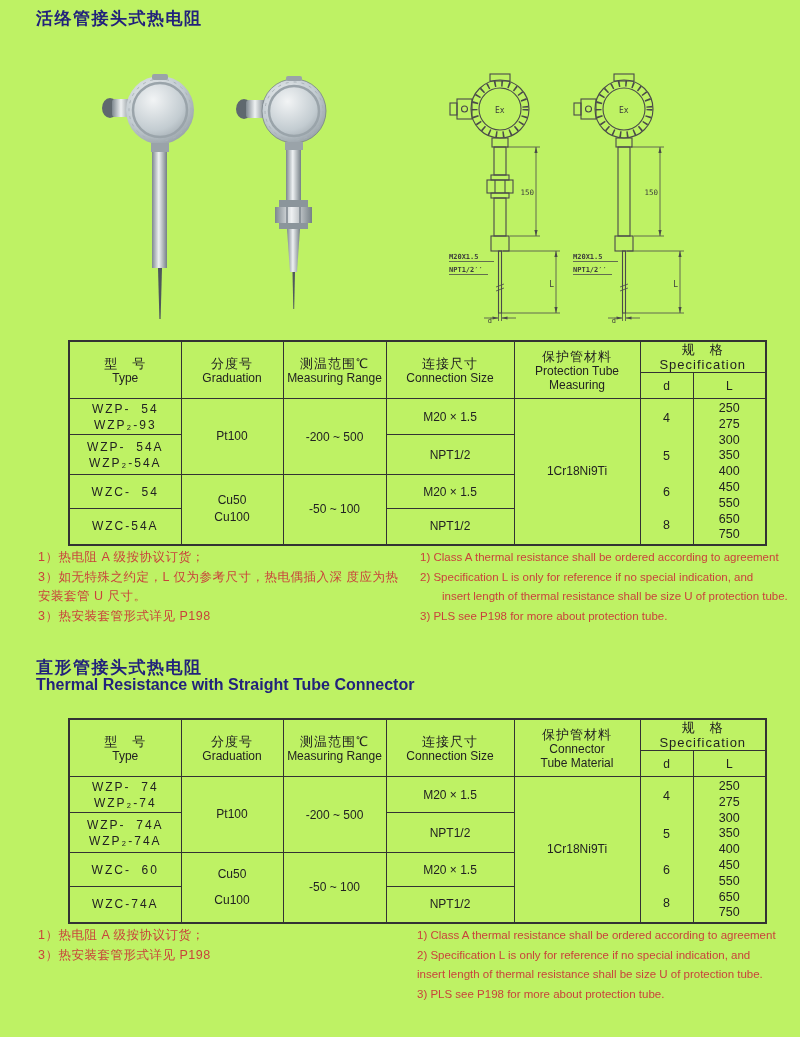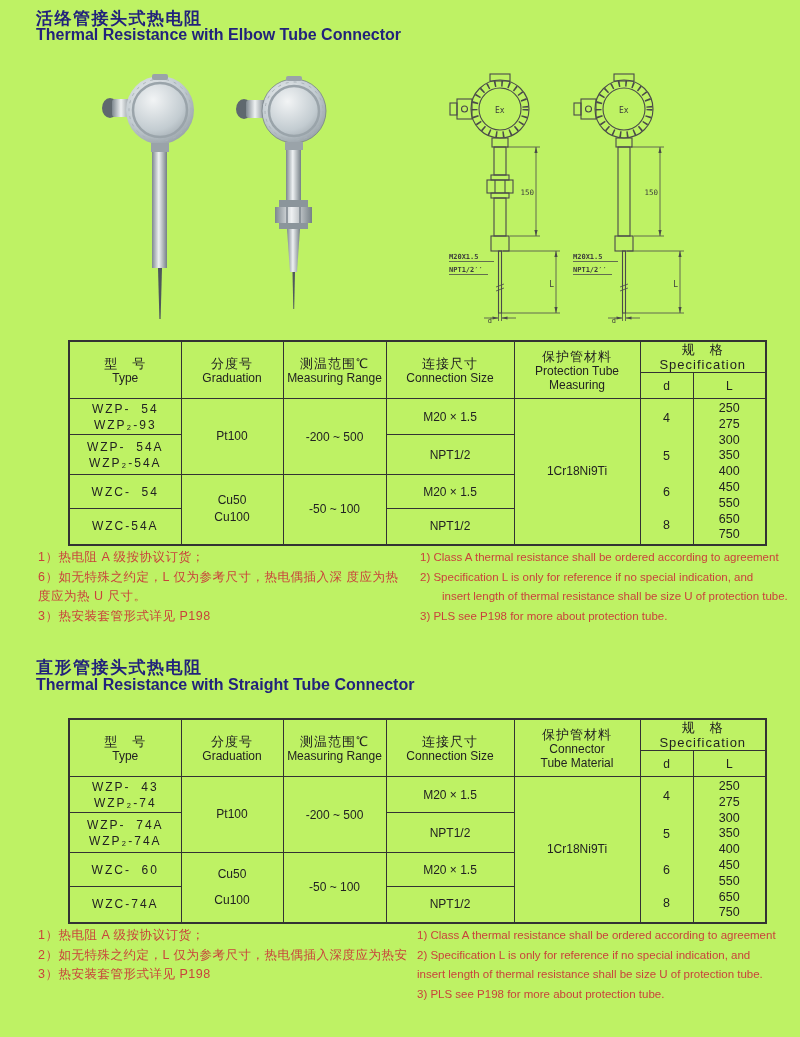--- a/index.html
+++ b/index.html
@@ -32,21 +32,20 @@
   .dim{stroke:#4a4a4a;stroke-width:0.8;fill:none;}
   .ln{stroke:#4a4a4a;stroke-width:1.1;fill:none;}
   .arr{fill:#4a4a4a;stroke:none;}
 </style>
 </head>
 <body>
 
 <div class="page">
 
   <div class="abs title-zh" style="left:36px;top:7px;">活络管接头式热电阻</div>
-  <div class="abs title-en" style="left:36px;top:26px;">Thermal Resistance with Elbow Tube Connector</div>
 
   <svg class="abs" style="left:96px;top:72px;" width="124" height="250" viewBox="0 0 124 250">
     <defs>
       <linearGradient id="tg" x1="0" y1="0" x2="1" y2="0">
         <stop offset="0" stop-color="#7d878e"></stop>
           <stop offset="0.45" stop-color="#eef1f2"></stop>
           <stop offset="1" stop-color="#768086"></stop>
       </linearGradient>
       <radialGradient id="hg" cx="0.4" cy="0.35" r="0.75">
         <stop offset="0" stop-color="#f2f4f5"></stop>
@@ -303,22 +302,22 @@
       <td class="typec">
             <div>WZC-54A</div>
           </td>
       <td class="numc"><span>NPT1/2</span></td>
     </tr>
   </tbody>
     </table>
 
   <div class="abs notes" style="left:38px;top:548px;width:372px;">
     <div class="zhl">1）热电阻 A 级按协议订货；</div>
-    <div class="zhl">6）如无特殊之约定，L 仅为参考尺寸，热电偶插入深 度应为热</div>
-    <div class="zhl">度应为热 U 尺寸。</div>
+    <div class="zhl">3）如无特殊之约定，L 仅为参考尺寸，热电偶插入深 度应为热</div>
+    <div class="zhl">安装套管 U 尺寸。</div>
     <div class="zhl">3）热安装套管形式详见 P198</div>
   </div>
   <div class="abs notes" style="left:420px;top:548px;width:375px;">
     <div class="enl">1) Class A thermal resistance shall be ordered according to agreement</div>
     <div class="enl">2) Specification L is only for reference if no special indication, and</div>
     <div class="enl indent">insert length of thermal resistance shall be size U of protection tube.</div>
     <div class="enl">3) PLS see P198 for more about protection tube.</div>
   </div>
 
   <div class="abs title-zh" style="left:36px;top:656px;">直形管接头式热电阻</div>
@@ -364,21 +363,21 @@
     <tr style="height:26px;">
       <th>
             <div class="hen">d</div>
           </th>
       <th>
             <div class="hen">L</div>
           </th>
     </tr>
     <tr style="height:36px;">
       <td class="typec">
-            <div>WZP-  43</div>
+            <div>WZP-  74</div>
             <div>WZP₂-74</div>
           </td>
       <td rowspan="2" class="gradc">
             <div>Pt100</div>
           </td>
       <td rowspan="2" class="numc"><span>-200 ~ 500</span></td>
       <td class="numc"><span>M20 × 1.5</span></td>
       <td rowspan="4" class="numc"><span>1Cr18Ni9Ti</span></td>
       <td rowspan="4">
         <div class="stack">
@@ -424,21 +423,20 @@
       <td class="typec">
             <div>WZC-74A</div>
           </td>
       <td class="numc"><span>NPT1/2</span></td>
     </tr>
   </tbody>
     </table>
 
   <div class="abs notes" style="left:38px;top:926px;width:372px;">
     <div class="zhl">1）热电阻 A 级按协议订货；</div>
-    <div class="zhl">2）如无特殊之约定，L 仅为参考尺寸，热电偶插入深度应为热安</div>
     <div class="zhl">3）热安装套管形式详见 P198</div>
   </div>
   <div class="abs notes" style="left:417px;top:926px;width:378px;">
     <div class="enl">1) Class A thermal resistance shall be ordered according to agreement</div>
     <div class="enl">2) Specification L is only for reference if no special indication, and</div>
     <div class="enl">insert length of thermal resistance shall be size U of protection tube.</div>
     <div class="enl">3) PLS see P198 for more about protection tube.</div>
   </div>
 
 </div>

